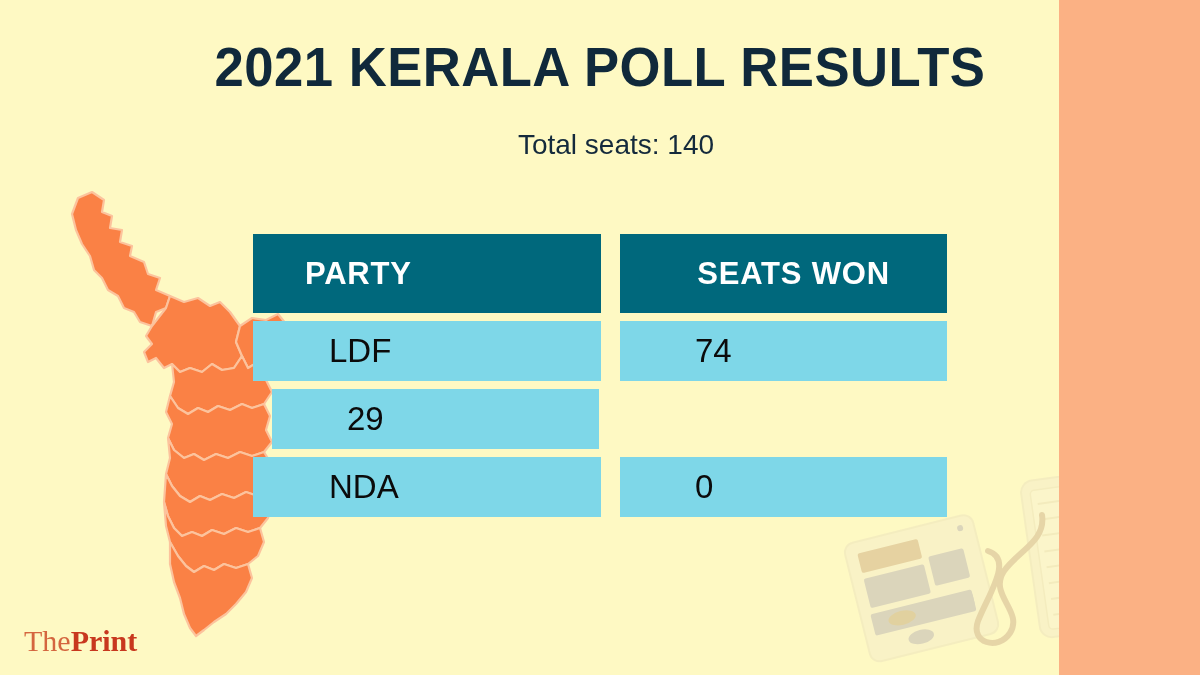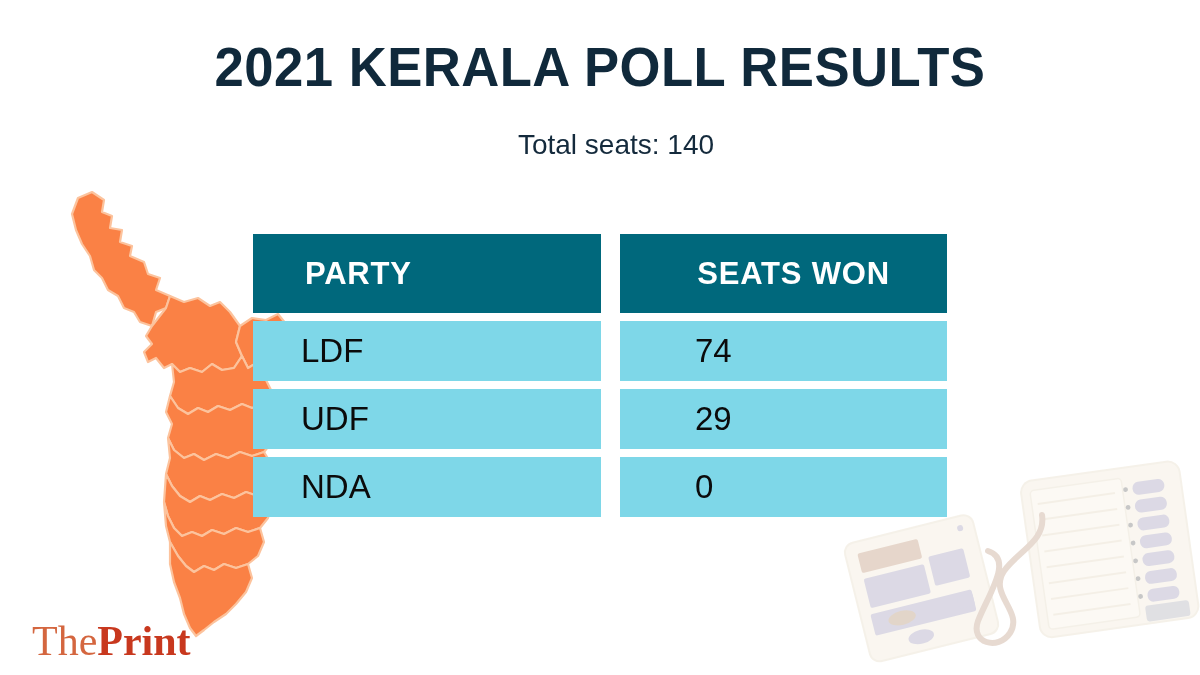--- a/index.html
+++ b/index.html
@@ -8,23 +8,23 @@
   }
   body {
     width: 1200px;
     height: 675px;
     overflow: hidden;
     font-family: "Liberation Sans", sans-serif;
     background: #fbb184;
   }
   #infographic {
     position: relative;
-    width: 1200px;
+    width: 1059px;
     height: 675px;
-    background: #ffffff;
+    background: #fef9c3;
     overflow: hidden;
   }
 
   
   .art-layer {
     position: absolute;
     inset: 0;
     pointer-events: none;
   }
   .kerala-map {
@@ -124,40 +124,40 @@
   }
 
   .data-row .cell-party,
   .data-row .cell-seats {
     background: #7ed7e8;
     height: 60px;
     display: flex;
     align-items: center;
   }
   .data-row .cell-party {
-    padding-left: 48px;
+    padding-left: 76px;
   }
   .data-row .cell-seats {
     padding-left: 75px;
   }
   .td-text {
     color: #0b0b0b;
     font-size: 33px;
     font-weight: normal;
     font-family: "Liberation Sans Narrow", "Liberation Sans", sans-serif;
     white-space: nowrap;
   }
 
   
   .logo {
     position: absolute;
-    left: 32px;
+    left: 24px;
     top: 622px;
     font-family: "Liberation Serif", serif;
-    font-size: 42px;
+    font-size: 30px;
     line-height: 38px;
     white-space: nowrap;
   }
   .logo .logo-the {
     color: #d4663f;
     font-weight: normal;
   }
   .logo .logo-print {
     color: #c8381e;
     font-weight: bold;
@@ -280,23 +280,20 @@
     <div class="trow data-row">
       <div class="cell-party">
         <span class="td-text">LDF</span>
       </div>
       <div class="cell-seats">
         <span class="td-text">74</span>
       </div>
     </div>
 
     <div class="trow data-row">
-      <div class="cell-party">
-        <span class="td-text">UDF</span>
-      </div>
       <div class="cell-seats">
         <span class="td-text">29</span>
       </div>
     </div>
 
     <div class="trow data-row">
       <div class="cell-party">
         <span class="td-text">NDA</span>
       </div>
       <div class="cell-seats">

